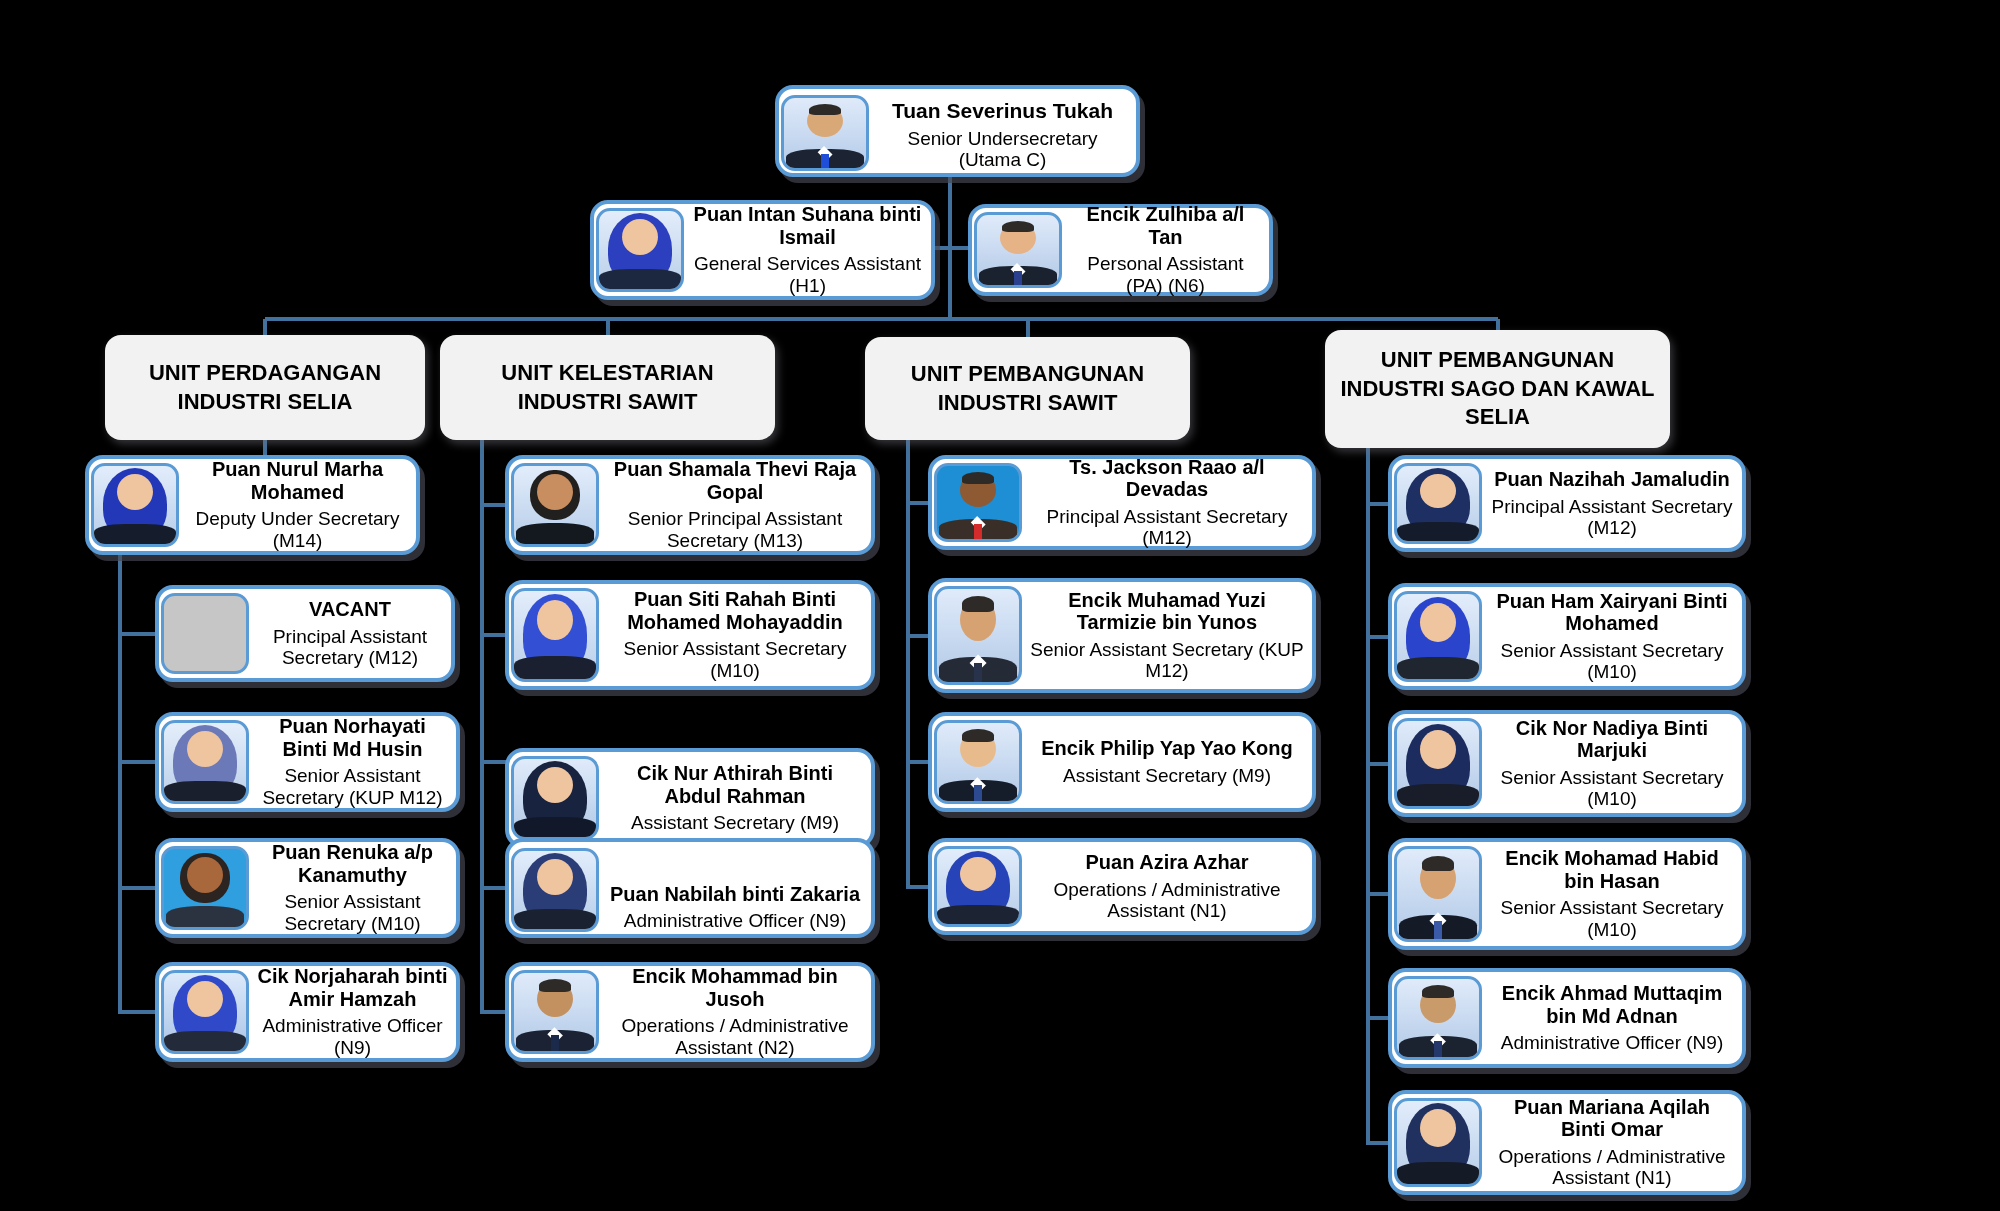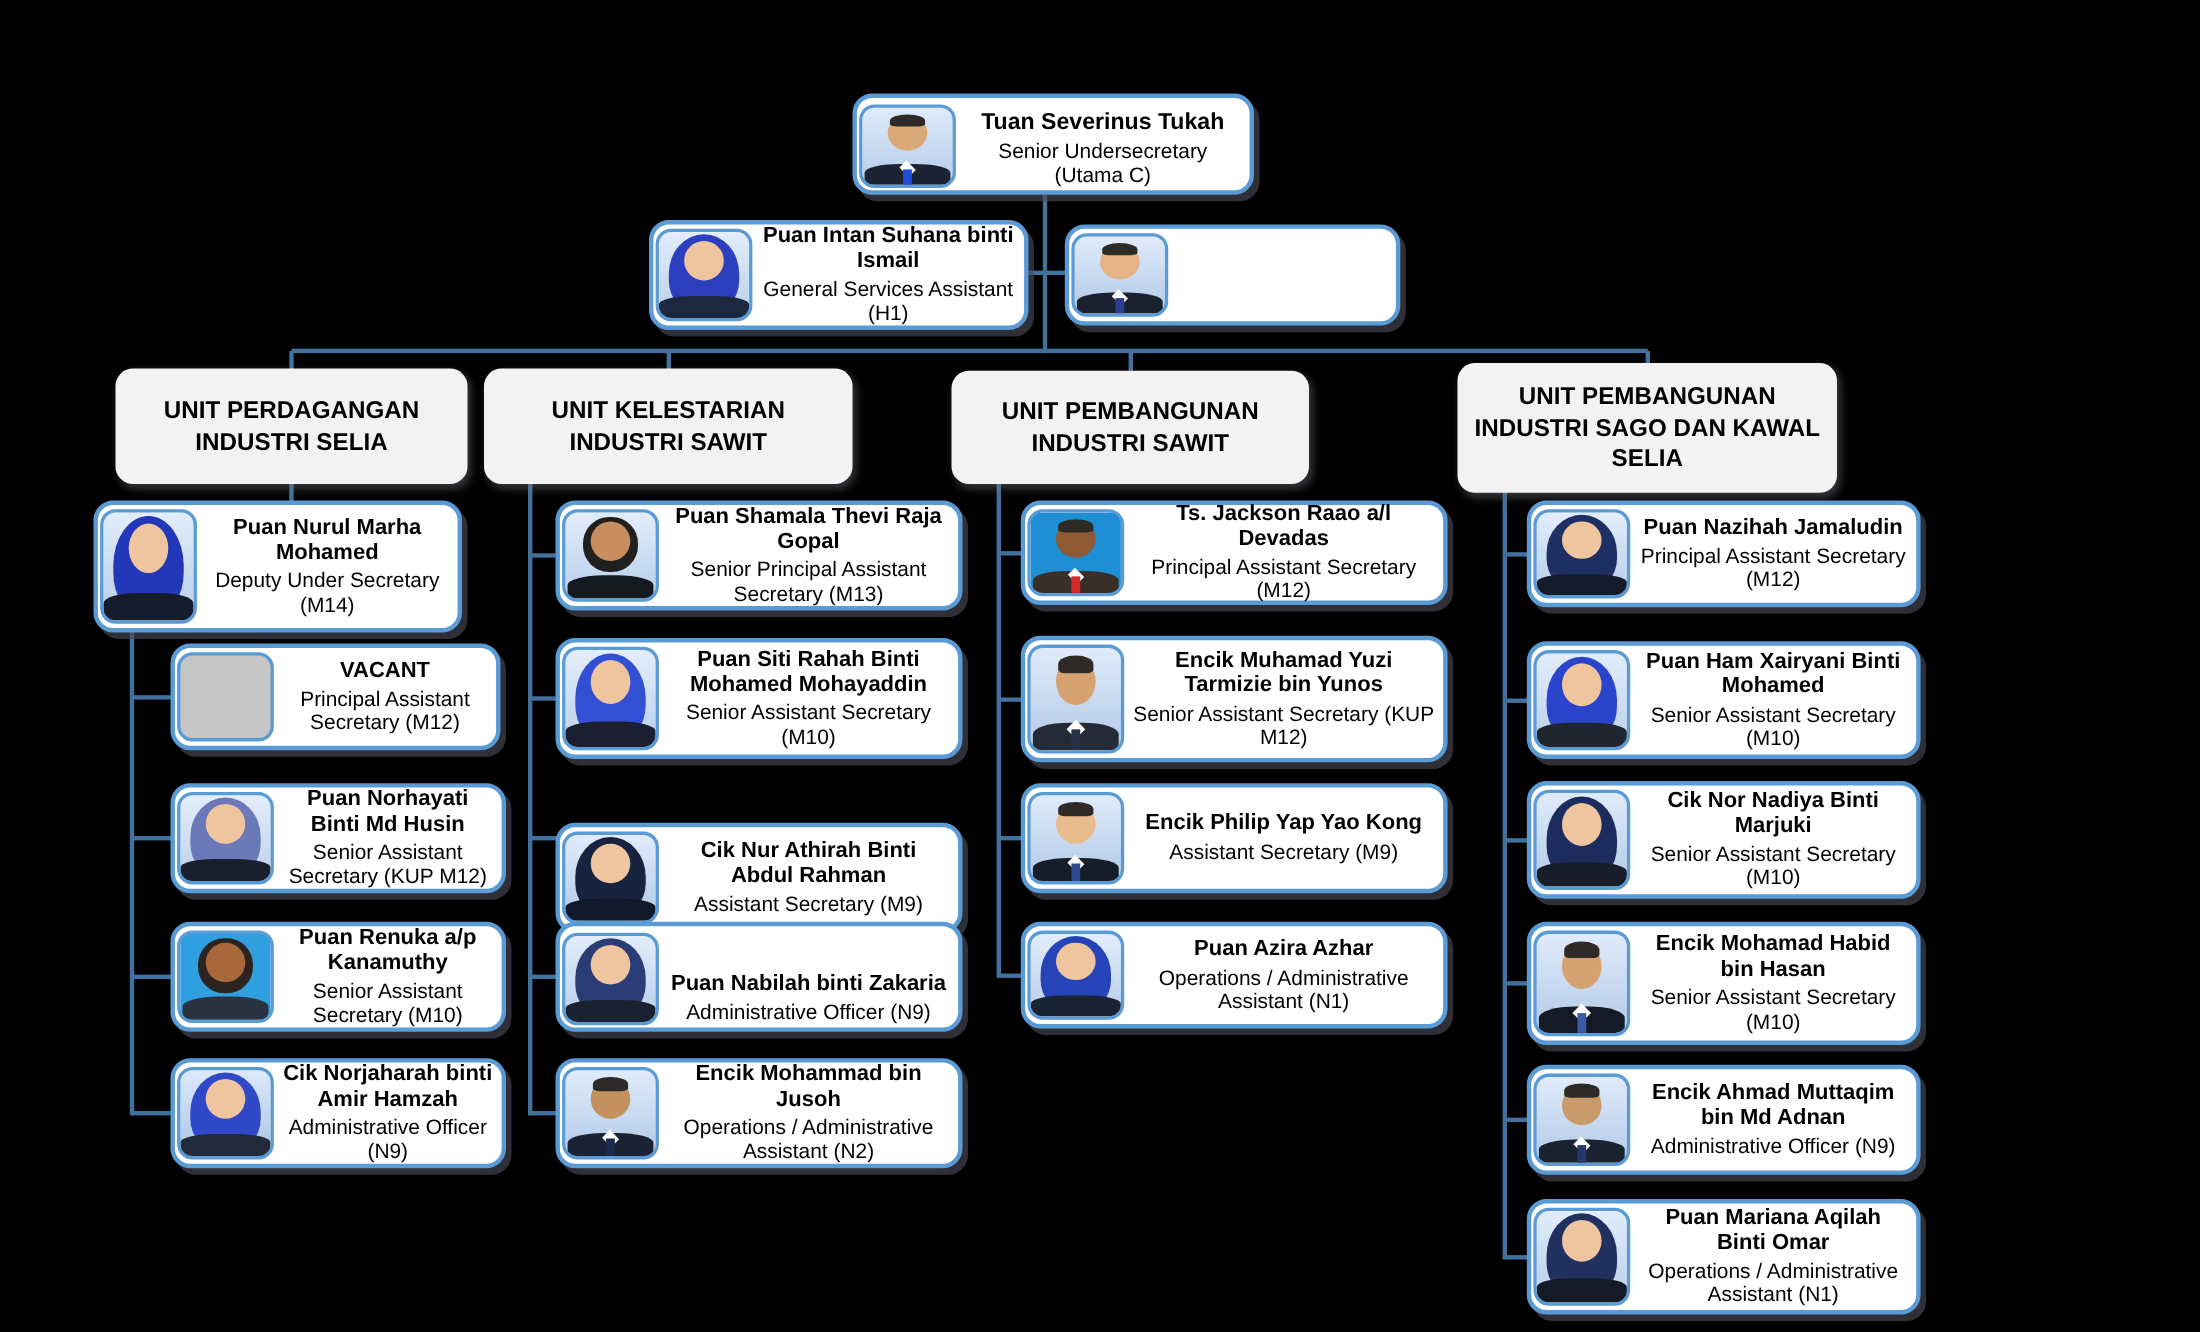--- a/index.html
+++ b/index.html
@@ -97,25 +97,29 @@
       </div>
     </div>
     <div class="card" style="left: 968px; top: 204px; width: 305px; height: 92px; border-color: rgb(91, 155, 213); background: rgb(255, 255, 255);">
       <div class="photo" style="border-color: rgb(91, 155, 213); background: linear-gradient(rgb(224, 235, 250), rgb(178, 201, 231));">
         <div class="face" style="background: rgb(229, 179, 134);"></div>
         <div class="hairtop" style="background: rgb(46, 42, 40);"></div>
         <div class="shoulders" style="background: rgb(26, 34, 47);"></div>
         <div class="collar"></div>
         <div class="tie" style="background: rgb(43, 63, 143);"></div>
       </div>
+      <div class="txt">
+        <div class="pname">Encik Zulhiba a/l Tan</div>
+        <div class="prole">Personal Assistant (PA) (N6)</div>
+      </div>
     </div>
     <div class="unit" style="left: 105px; top: 335px; width: 320px; height: 105px; background: rgb(242, 242, 242);">
       <span>UNIT PERDAGANGAN INDUSTRI SELIA</span>
     </div>
-    <div class="card" style="left: 85px; top: 455px; width: 335px; height: 120px; border-color: rgb(91, 155, 213); background: rgb(255, 255, 255);">
+    <div class="card" style="left: 85px; top: 455px; width: 335px; height: 100px; border-color: rgb(91, 155, 213); background: rgb(255, 255, 255);">
       <div class="photo" style="border-color: rgb(91, 155, 213); background: linear-gradient(rgb(226, 237, 251), rgb(182, 205, 233));">
         <div class="hijab" style="background: rgb(35, 56, 184);"></div>
         <div class="face" style="background: rgb(239, 197, 160);"></div>
         <div class="drape" style="background: rgb(21, 28, 43);"></div>
       </div>
       <div class="txt">
         <div class="pname">Puan Nurul Marha Mohamed</div>
         <div class="prole">Deputy Under Secretary (M14)</div>
       </div>
     </div>

